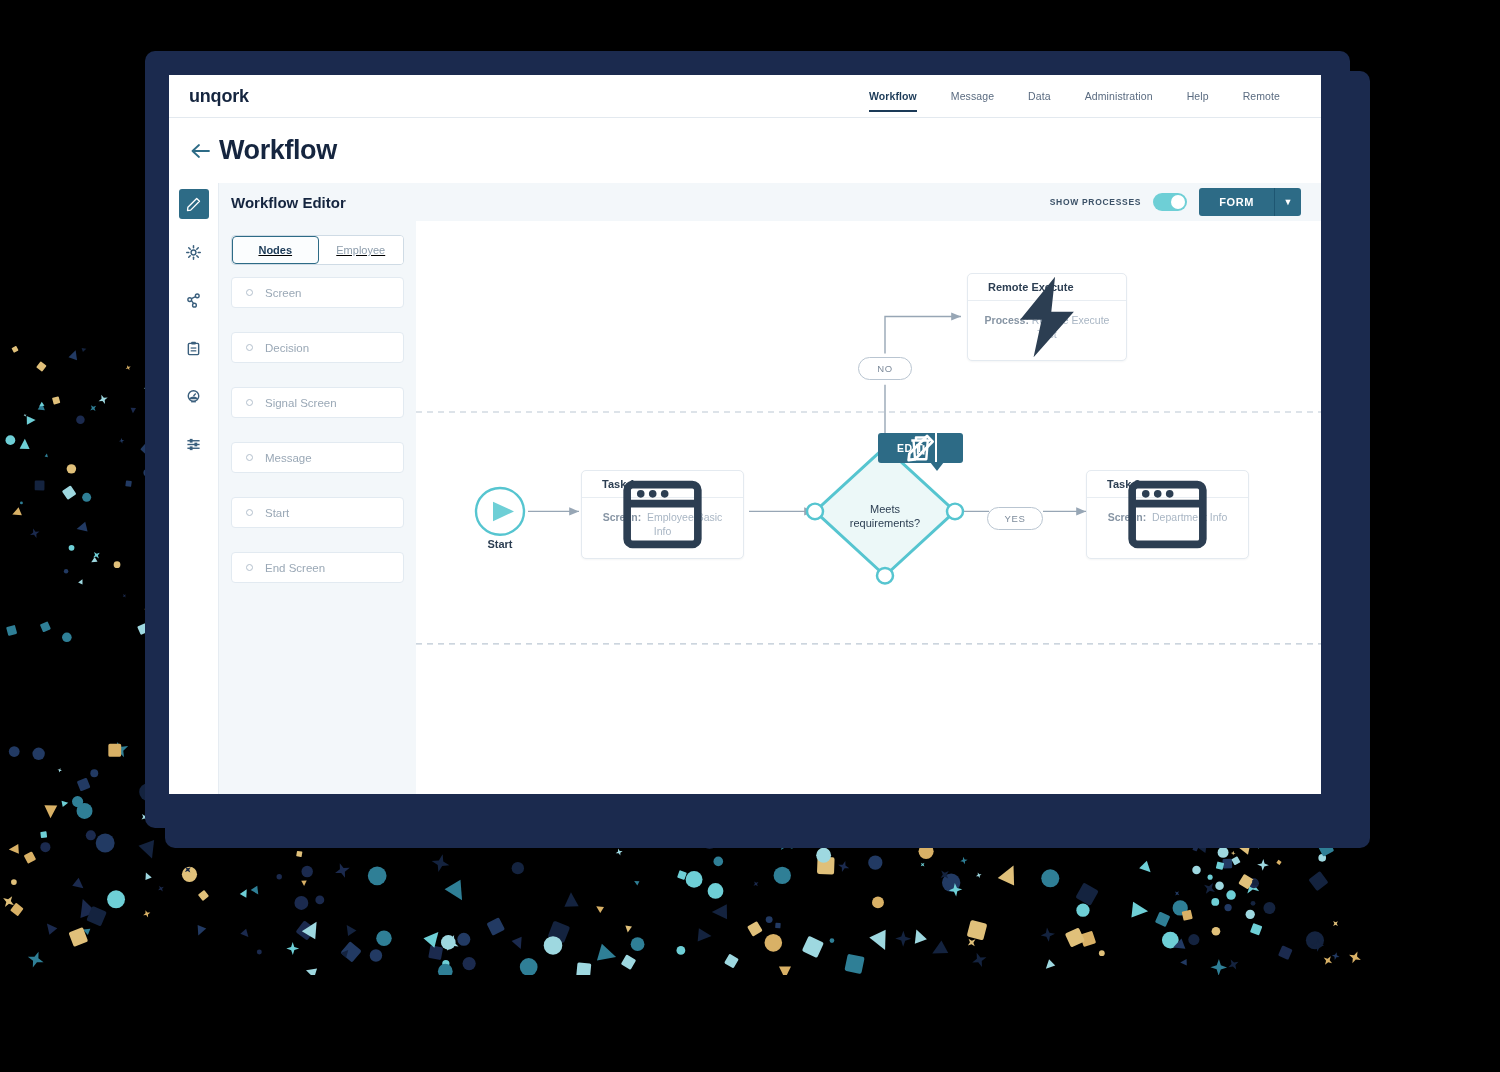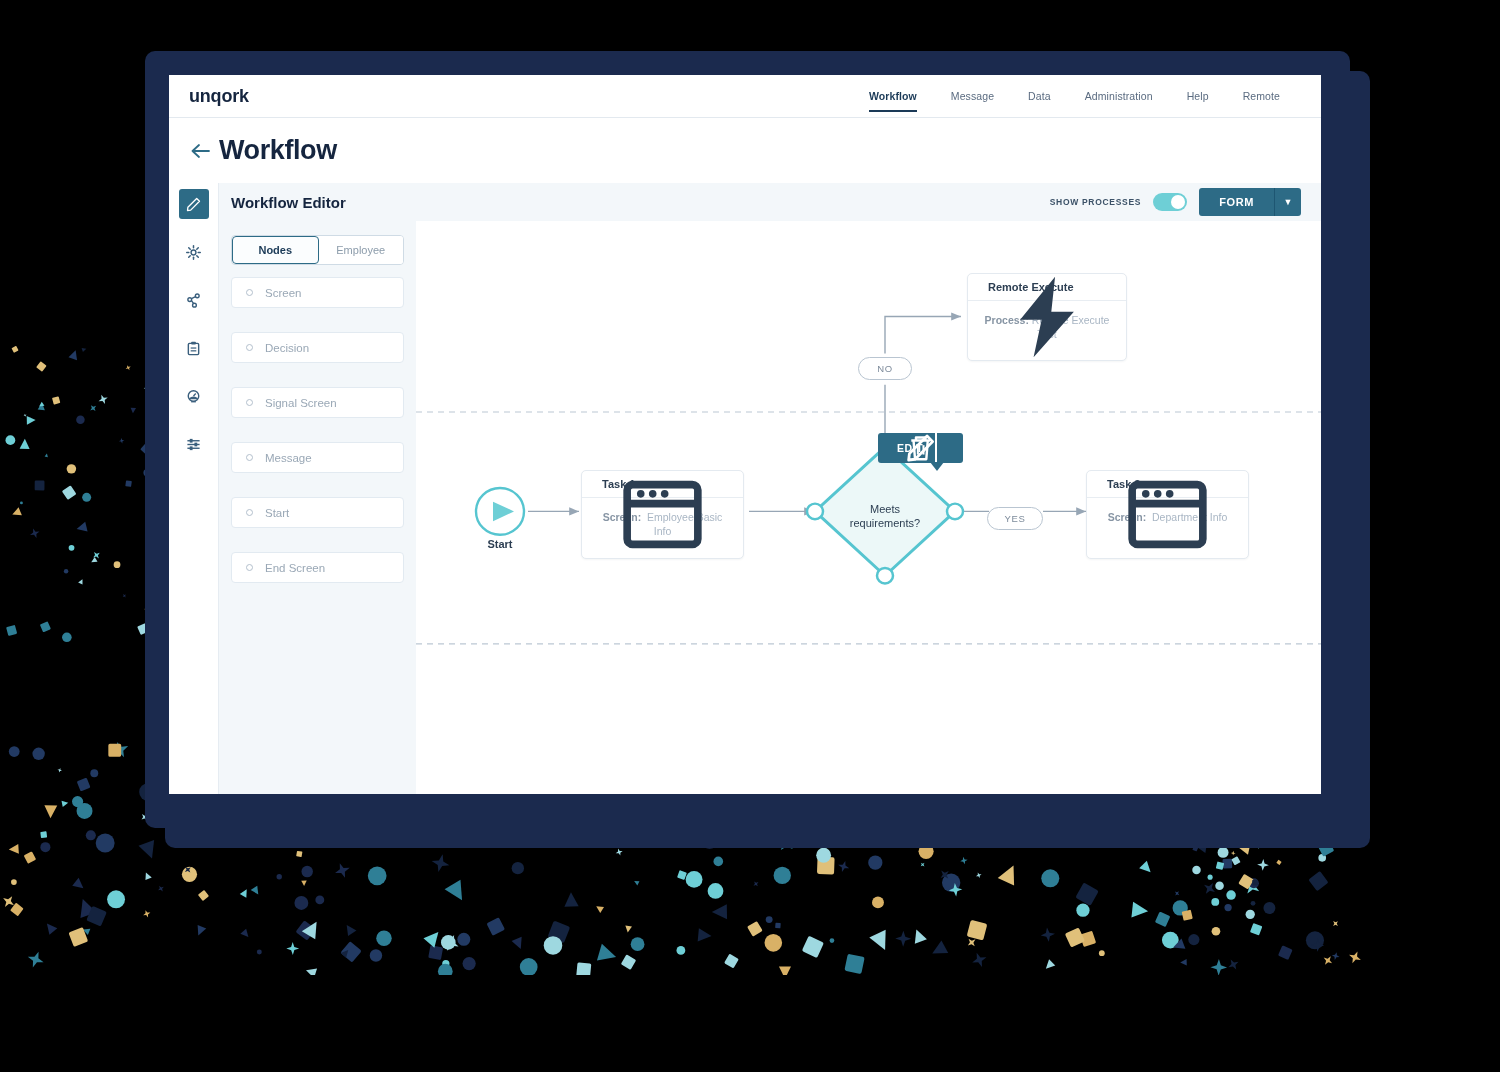--- a/index.html
+++ b/index.html
@@ -223,20 +223,21 @@
     flex: 0 0 auto;
     padding: 14px 12px;
   }
   .tabs {
     display: flex;
     border: 1px solid #cfdbe5;
     border-radius: 4px;
     overflow: hidden;
     background: #ffffff;
     height: 30px;
+    text-decoration: underline;
   }
   .tab {
     flex: 1;
     display: flex; align-items: center; justify-content: center;
     font-size: 11px; color: #8c9cab; cursor: pointer;
     background: #ffffff;
   }
   .tab.active {
     color: #1b3a57; font-weight: 700;
     border: 1.5px solid #2d6b86;

